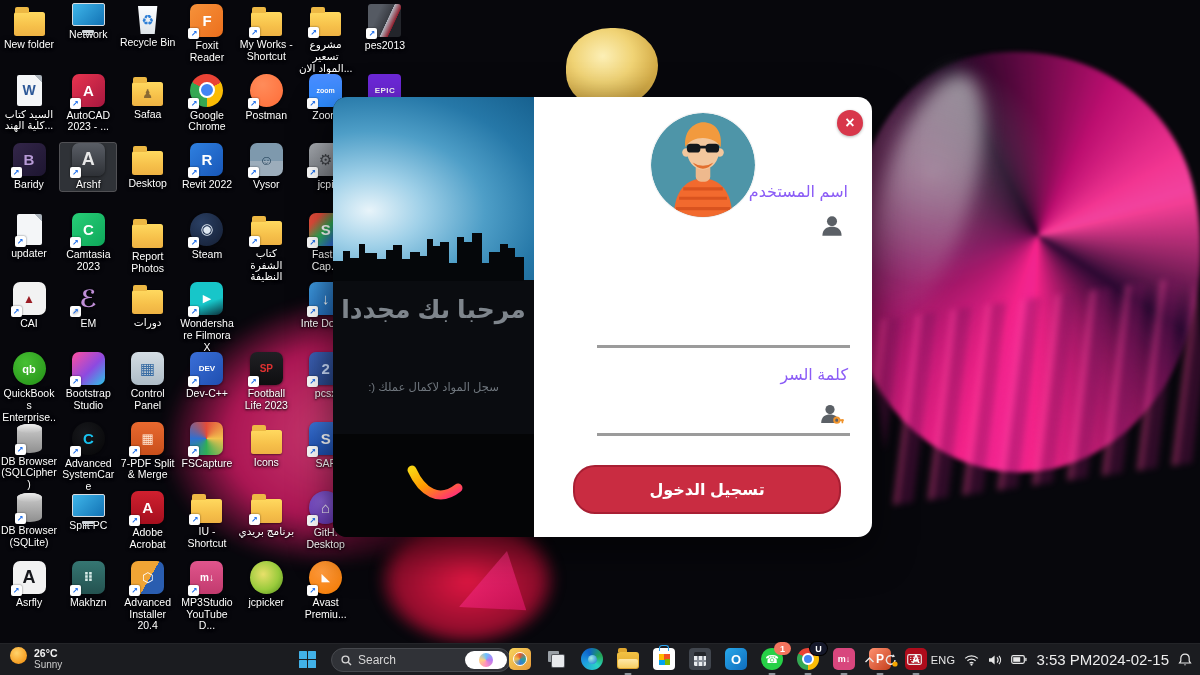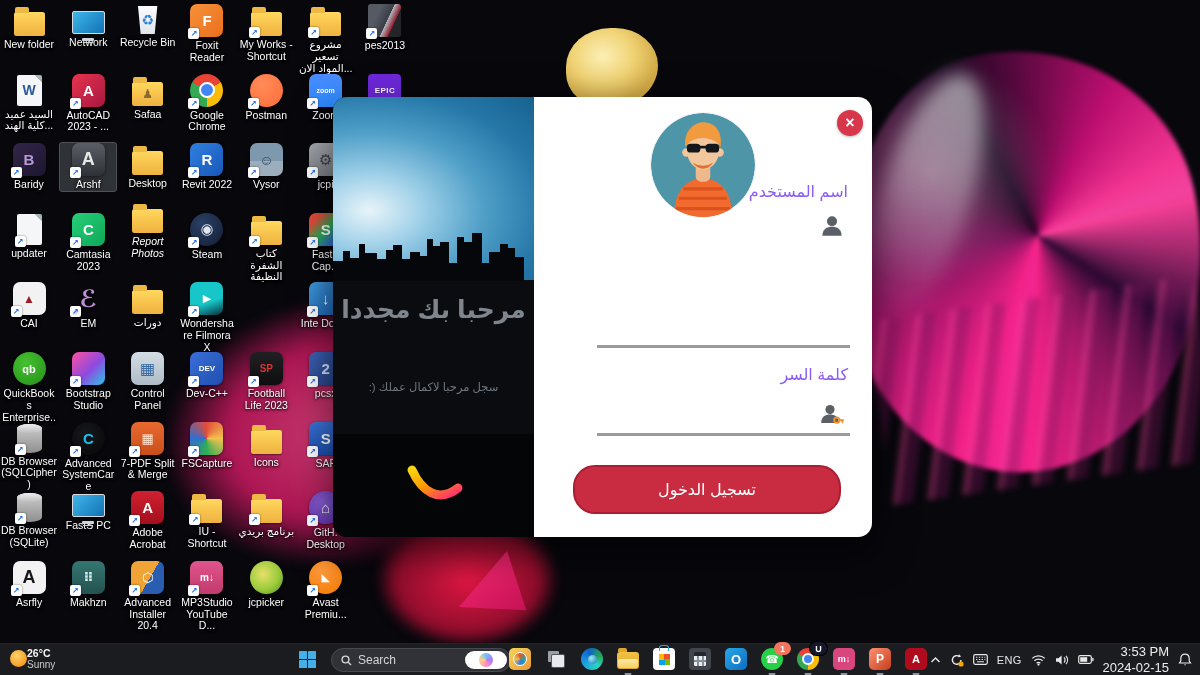--- a/index.html
+++ b/index.html
@@ -75,26 +75,26 @@
   .pane-right{position:relative;flex:1;background:#ffffff;border-radius:0 14px 14px 0}
   .close-btn{position:absolute;top:13px;right:9px;width:26px;height:26px;border-radius:50%;background:#d8374b;
       color:#fff;display:flex;align-items:center;justify-content:center;font-size:16px;font-weight:700;
       cursor:pointer;box-shadow:0 1px 3px rgba(0,0,0,.3)}
   .avatar{position:absolute;top:16px;left:50%;transform:translateX(-50%);width:104px;height:104px;border-radius:50%;
       overflow:hidden;box-shadow:0 0 0 1px rgba(0,0,0,.05)}
   .f-label{position:absolute;right:24px;color:#8b5cf6;font-size:16px;direction:rtl}
   .f-ico{position:absolute;right:28px;width:24px;height:24px}
   .u-line{position:absolute;left:63px;width:253px;height:2.5px;background:#9b9b9b}
   .login-btn{position:absolute;left:39px;top:368px;width:264px;height:45px;border-radius:22px;
-      background:#c92c41;border:2px solid #a81f33;color:#fff;font-size:16px;font-weight:400;
+      background:#c92c41;border:2px solid #a81f33;color:#fff;font-size:16px;font-weight:700;
       display:flex;align-items:center;justify-content:center;cursor:pointer;direction:rtl}
   
   #taskbar{position:absolute;left:0;right:0;bottom:0;height:31px;background:#1b1c20;z-index:20;
       border-top:1px solid rgba(255,255,255,.04)}
-  .weather{position:absolute;left:10px;top:3px;display:flex;align-items:center;gap:0;cursor:pointer}
+  .weather{position:absolute;left:10px;top:3px;display:flex;gap:7px;cursor:pointer}
   .sun{width:17px;height:17px;border-radius:50%;background:radial-gradient(circle at 40% 35%,#ffd36b,#f59a1d 75%)}
   .wtxt{display:flex;flex-direction:column;line-height:1.15}
   .wtemp{color:#f2f2f2;font-size:10.5px;font-weight:700}
   .wcond{color:#cbcbcb;font-size:10px}
   .win{position:absolute;left:299px;top:7px;width:17px;height:17px;display:grid;
       grid-template:1fr 1fr/1fr 1fr;gap:1.5px;cursor:pointer}
   .win i{background:#41b1e8;border-radius:.5px}
   .searchbox{position:absolute;left:331px;top:4px;width:166px;height:22px;border-radius:12px;background:#303237;
       border:1px solid #47494e;display:flex;align-items:center;gap:6px;padding:0 3px 0 9px;cursor:pointer}
   .searchbox .stext{color:#d6d6d6;font-size:12px;flex:1}
@@ -134,41 +134,41 @@
   .fi-chrome::after{content:'';width:8px;height:8px;border-radius:50%;background:#4285f4;border:2px solid #fff}
   .fi-mp3studio{background:#d8467d;border-radius:5px;color:#fff;font-size:9px;font-weight:700}
   .fi-powerpoint{background:linear-gradient(135deg,#ff9170,#c43e1c);border-radius:5px;color:#fff;font-size:12px;font-weight:700}
   .fi-acrobat{background:#ae0c1c;border-radius:5px;color:#fff;font-size:11px;font-weight:700}
   .tbb{position:absolute;top:-4px;right:-6px;min-width:13px;height:13px;border-radius:7px;background:#f4745e;
       color:#fff;font-size:9px;font-weight:700;display:flex;align-items:center;justify-content:center;padding:0 2px}
   .tbb.dark{background:#15182a;box-shadow:0 0 0 1px #000}
   #tray{position:absolute;right:8px;top:0;height:31px;display:flex;align-items:center;gap:9px}
   .tri{display:flex;align-items:center;justify-content:center;cursor:pointer;position:relative}
   .lang{color:#e8e8e8;font-size:11px;letter-spacing:.3px}
-  .clock{display:flex;flex-direction:column;align-items:flex-end;line-height:1.2;color:#ededed;font-size:13px;cursor:pointer}
+  .clock{display:flex;flex-direction:row;align-items:flex-end;line-height:1.2;color:#ededed;font-size:15px;cursor:pointer}
 </style>
 </head>
 <body>
 
 <div id="wallpaper">
   <div class="wp wp-b"></div>
   <div class="wp wp-c"></div>
   <div class="wp wp-c2"></div>
   <div class="wp wp-d"></div>
   <div class="wp wp-a"></div>
   <div class="wp wp-a2"></div>
   <div class="wp wp-e"></div>
 </div>
 
 <div id="desk">
     <div class="cell" style="left: 1px; top: 4px;">
       <div class="ic ic-folder"></div>
       <div class="lbl">New folder</div>
     </div>
-    <div class="cell" style="left: 60.33px; top: 8px;">
+    <div class="cell" style="left: 60.33px; top: 0;">
       <div class="ic ic-monitor"></div>
       <div class="lbl">Network</div>
     </div>
     <div class="cell" style="left: 119.66px; top: 4px;">
       <div class="ic ic-recycle">
         <span class="glyph">♻</span>
       </div>
       <div class="lbl">Recycle Bin</div>
     </div>
     <div class="cell" style="left: 178.99px; top: 4px;">
@@ -193,21 +193,21 @@
     <div class="cell" style="left: 356.98px; top: 4px;">
       <div class="ic ic-img" style="background: linear-gradient(115deg, rgb(85, 90, 99) 30%, rgb(58, 61, 68) 55%, rgb(176, 182, 191) 56%, rgb(143, 31, 46) 72%, rgb(35, 37, 43) 73%);">
         <span class="sc">↗</span>
       </div>
       <div class="lbl">pes2013</div>
     </div>
     <div class="cell" style="left: 1px; top: 73.6px;">
       <div class="ic ic-worddoc">
         <span class="glyph">W</span>
       </div>
-      <div class="lbl">السيد عميد ...كلية الهند</div>
+      <div class="lbl">السيد كتاب ...كلية الهند</div>
     </div>
     <div class="cell" style="left: 60.33px; top: 73.6px;">
       <div class="ic ic-sq" style="background: linear-gradient(135deg, rgb(232, 52, 79), rgb(167, 23, 63)); color: rgb(255, 255, 255);">
         <span class="glyph">A</span>
         <span class="sc">↗</span>
       </div>
       <div class="lbl">AutoCAD 2023 - ...</div>
     </div>
     <div class="cell" style="left: 119.66px; top: 73.6px;">
       <div class="ic ic-folder" style="color: rgb(138, 106, 51); font-size: 12px;">
@@ -286,21 +286,21 @@
       </div>
       <div class="lbl">updater</div>
     </div>
     <div class="cell" style="left: 60.33px; top: 212.8px;">
       <div class="ic ic-sq" style="background: linear-gradient(135deg, rgb(39, 206, 119), rgb(14, 168, 90)); color: rgb(255, 255, 255);">
         <span class="glyph">C</span>
         <span class="sc">↗</span>
       </div>
       <div class="lbl">Camtasia 2023</div>
     </div>
-    <div class="cell" style="left: 119.66px; top: 201px; font-style: italic;">
+    <div class="cell" style="left: 119.66px; top: 216px;">
       <div class="ic ic-folder"></div>
       <div class="lbl">Report Photos</div>
     </div>
     <div class="cell" style="left: 178.99px; top: 212.8px;">
       <div class="ic ic-ci" style="background: radial-gradient(circle at 35% 30%, rgb(42, 63, 99), rgb(20, 30, 51)); color: rgb(223, 232, 242);">
         <span class="glyph">◉</span>
         <span class="sc">↗</span>
       </div>
       <div class="lbl">Steam</div>
     </div>
@@ -426,21 +426,21 @@
       <div class="lbl">SAF</div>
     </div>
     <div class="cell" style="left: 1px; top: 491.2px;">
       <div class="ic ic-db">
         <span class="sc">↗</span>
       </div>
       <div class="lbl">DB Browser (SQLite)</div>
     </div>
     <div class="cell" style="left: 60.33px; top: 491.2px;">
       <div class="ic ic-monitor"></div>
-      <div class="lbl">FastS PC</div>
+      <div class="lbl">Split PC</div>
     </div>
     <div class="cell" style="left: 119.66px; top: 491.2px;">
       <div class="ic ic-sq" style="background: linear-gradient(rgb(208, 32, 47), rgb(165, 15, 30)); color: rgb(255, 255, 255);">
         <span class="glyph">A</span>
         <span class="sc">↗</span>
       </div>
       <div class="lbl">Adobe Acrobat</div>
     </div>
     <div class="cell" style="left: 178.99px; top: 491.2px;">
       <div class="ic ic-folder">
@@ -502,21 +502,21 @@
     </div>
   </div>
 
 <div id="dialog">
   <div class="pane-left">
     <div class="sky"></div>
     <svg class="skyline" viewBox="0 0 201 58" preserveAspectRatio="none">
       <path fill="#05070a" d="M0,38 h10 v-10 h7 v7 h9 v-14 h6 v9 h12 v6 h9 v-9 h7 v-5 h9 v14 h8 v-7 h10 v4 h7 v-17 h6 v7 h7 v-4 h9 v21 h8 v-26 h7 v5 h8 v-9 h10 v30 h7 v-11 h11 v-8 h8 v4 h7 v9 h9 V58 H0 Z"></path>
     </svg>
     <div class="pane-title">مرحبا بك مجددا</div>
-    <div class="pane-sub">سجل مرحبا لاكمال عملك (:</div>
+    <div class="pane-sub">سجل المواد لاكمال عملك (:</div>
     <div class="pane-bottom">
       <svg width="62" height="48" viewBox="0 0 62 48">
         <defs>
           <linearGradient id="swg" x1="0" y1="0" x2="1" y2="1">
             <stop offset="0" stop-color="#f9d313"></stop>
               <stop offset=".45" stop-color="#ff9a00"></stop>
               <stop offset="1" stop-color="#ff2d78"></stop>
           </linearGradient>
         </defs>
         <path d="M9,8 C19,30 36,41 55,26" stroke="url(#swg)" stroke-width="9" fill="none" stroke-linecap="round"></path>

